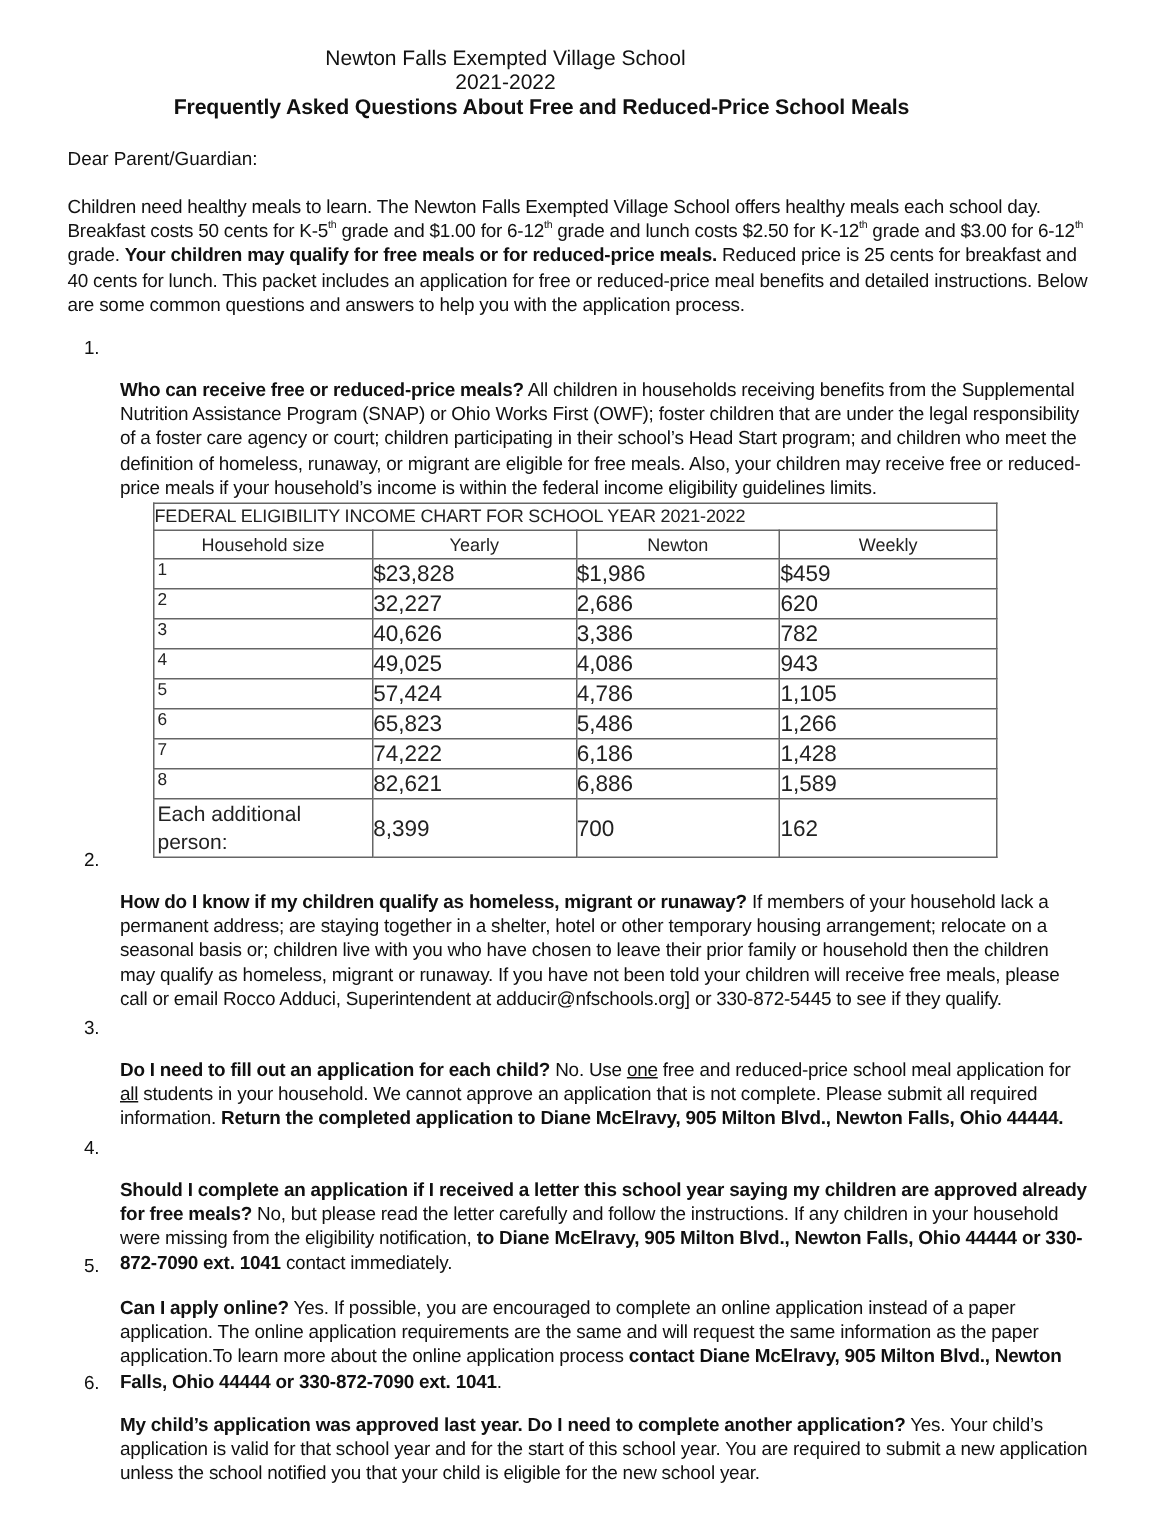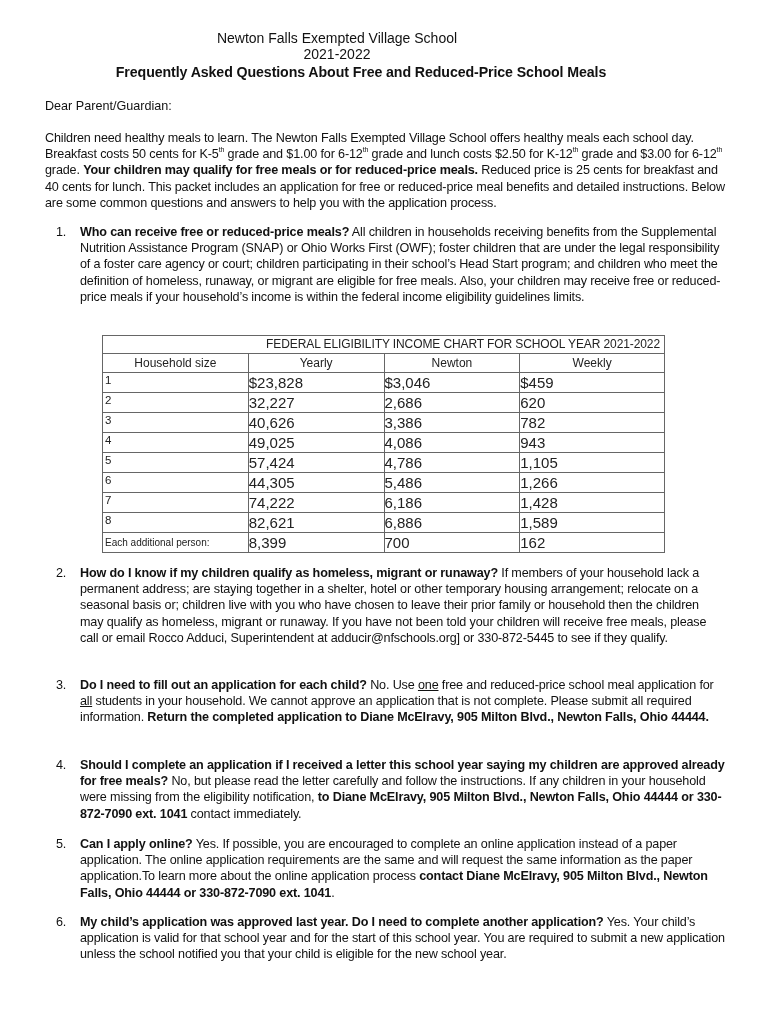--- a/index.html
+++ b/index.html
@@ -58,20 +58,21 @@
       width: 680px;
       letter-spacing: -0.15px;
     }
     .q .num {
       position: absolute;
       left: 11px;
       top: 0;
     }
     .q .body {
       margin-left: 35px;
+      margin-top: 28px;
     }
     #q1 { top: 224px; }
     #q2 { top: 565px; }
     #q3 { top: 677px; }
     #q4 { top: 757px; }
     #q5 { top: 836px; }
     #q6 { top: 914px; }
 
     
     .income-table {
@@ -83,21 +84,21 @@
       border: 1.5px solid #555555;
       font-size: 12px;
       color: #222222;
     }
     .income-table td, .income-table th {
       border: 1px solid #666666;
       padding: 0;
       font-weight: normal;
     }
     .income-table .caption-row td {
-      text-align: right;
+      text-align: left;
       padding-right: 4px;
       height: 17px;
       line-height: 17px;
       letter-spacing: -0.1px;
     }
     .income-table .head-row th {
       height: 18px;
       line-height: 18px;
     }
     .income-table tbody td {
@@ -106,21 +107,21 @@
       font-size: 15px;
     }
     .income-table tbody td.size {
       text-align: left;
       font-size: 11.5px;
       padding-left: 2px;
       vertical-align: top;
       line-height: 14px;
     }
     .income-table tbody tr.additional td.size {
-      font-size: 10px;
+      font-size: 14px;
       line-height: 19px;
       vertical-align: middle;
     }
     .col-size { width: 146px; }
     .col-yearly { width: 136px; }
     .col-monthly { width: 136px; }
     .col-weekly { width: 145px; }
   </style>
 </head>
 <body>
@@ -155,21 +156,21 @@
         <th>Household size</th>
         <th>Yearly</th>
         <th>Newton</th>
         <th>Weekly</th>
       </tr>
     </thead>
     <tbody>
       <tr>
         <td class="size">1</td>
         <td>$23,828</td>
-        <td>$3,046</td>
+        <td>$1,986</td>
         <td>$459</td>
       </tr>
       <tr>
         <td class="size">2</td>
         <td>32,227</td>
         <td>2,686</td>
         <td>620</td>
       </tr>
       <tr>
         <td class="size">3</td>
@@ -184,21 +185,21 @@
         <td>943</td>
       </tr>
       <tr>
         <td class="size">5</td>
         <td>57,424</td>
         <td>4,786</td>
         <td>1,105</td>
       </tr>
       <tr>
         <td class="size">6</td>
-        <td>44,305</td>
+        <td>65,823</td>
         <td>5,486</td>
         <td>1,266</td>
       </tr>
       <tr>
         <td class="size">7</td>
         <td>74,222</td>
         <td>6,186</td>
         <td>1,428</td>
       </tr>
       <tr>

